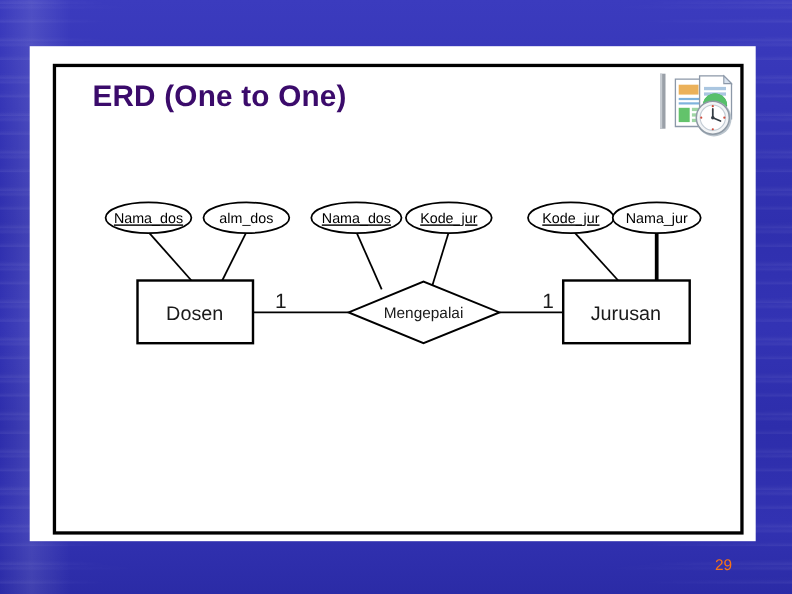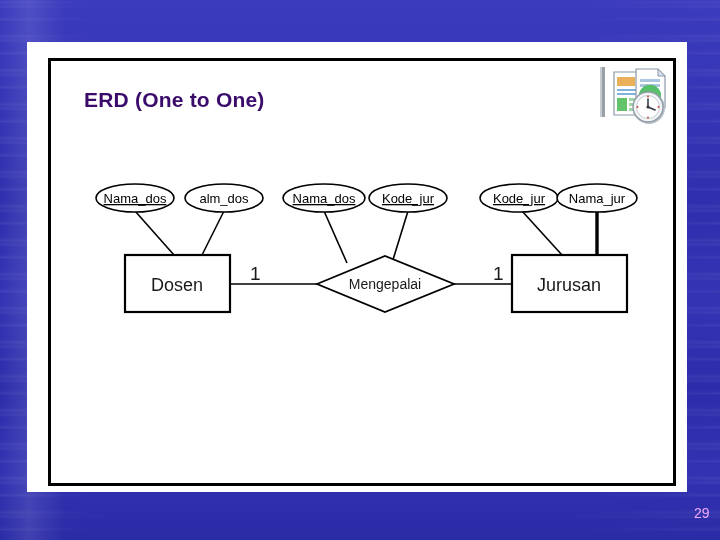--- a/index.html
+++ b/index.html
@@ -35,29 +35,29 @@
         rgba(255,255,255,.03) 27px,
         rgba(255,255,255,0) 34px);
     -webkit-mask-image:linear-gradient(90deg,rgba(0,0,0,.8) 0%,rgba(0,0,0,.3) 9%,rgba(0,0,0,0) 18%,rgba(0,0,0,0) 76%,rgba(0,0,0,.5) 92%,rgba(0,0,0,.85) 100%);
             mask-image:linear-gradient(90deg,rgba(0,0,0,.8) 0%,rgba(0,0,0,.3) 9%,rgba(0,0,0,0) 18%,rgba(0,0,0,0) 76%,rgba(0,0,0,.5) 92%,rgba(0,0,0,.85) 100%);
   }
   
   #panel{position:absolute;left:27px;top:42px;width:660px;height:450px;background:#fff;}
   #frame{position:absolute;left:48px;top:58px;width:628px;height:428px;
          background:#fff;border:3px solid #000;box-sizing:border-box;}
   
-  #title{position:absolute;left:84px;top:88px;font-size:21px;font-weight:bold;
+  #title{position:absolute;left:84px;top:72px;font-size:27px;font-weight:bold;
          color:#3b0b6b;letter-spacing:.2px;white-space:nowrap;}
   
   #clipart{position:absolute;left:598px;top:63px;width:76px;height:66px;}
   
   #diagram{position:absolute;left:62px;top:58px;}
   .er-text{font-family:"Liberation Sans",sans-serif;}
   
-  #pageno{position:absolute;left:650px;top:505px;color:#f0abfc;font-size:14px;margin-left:44px;}
+  #pageno{position:absolute;left:650px;top:505px;color:#f97316;font-size:14px;}
 </style>
 </head>
 <body>
 
 <div id="bg">
   <div class="streaks"></div>
   <div class="streaks2"></div>
 </div>
 
 <div id="panel"></div>

